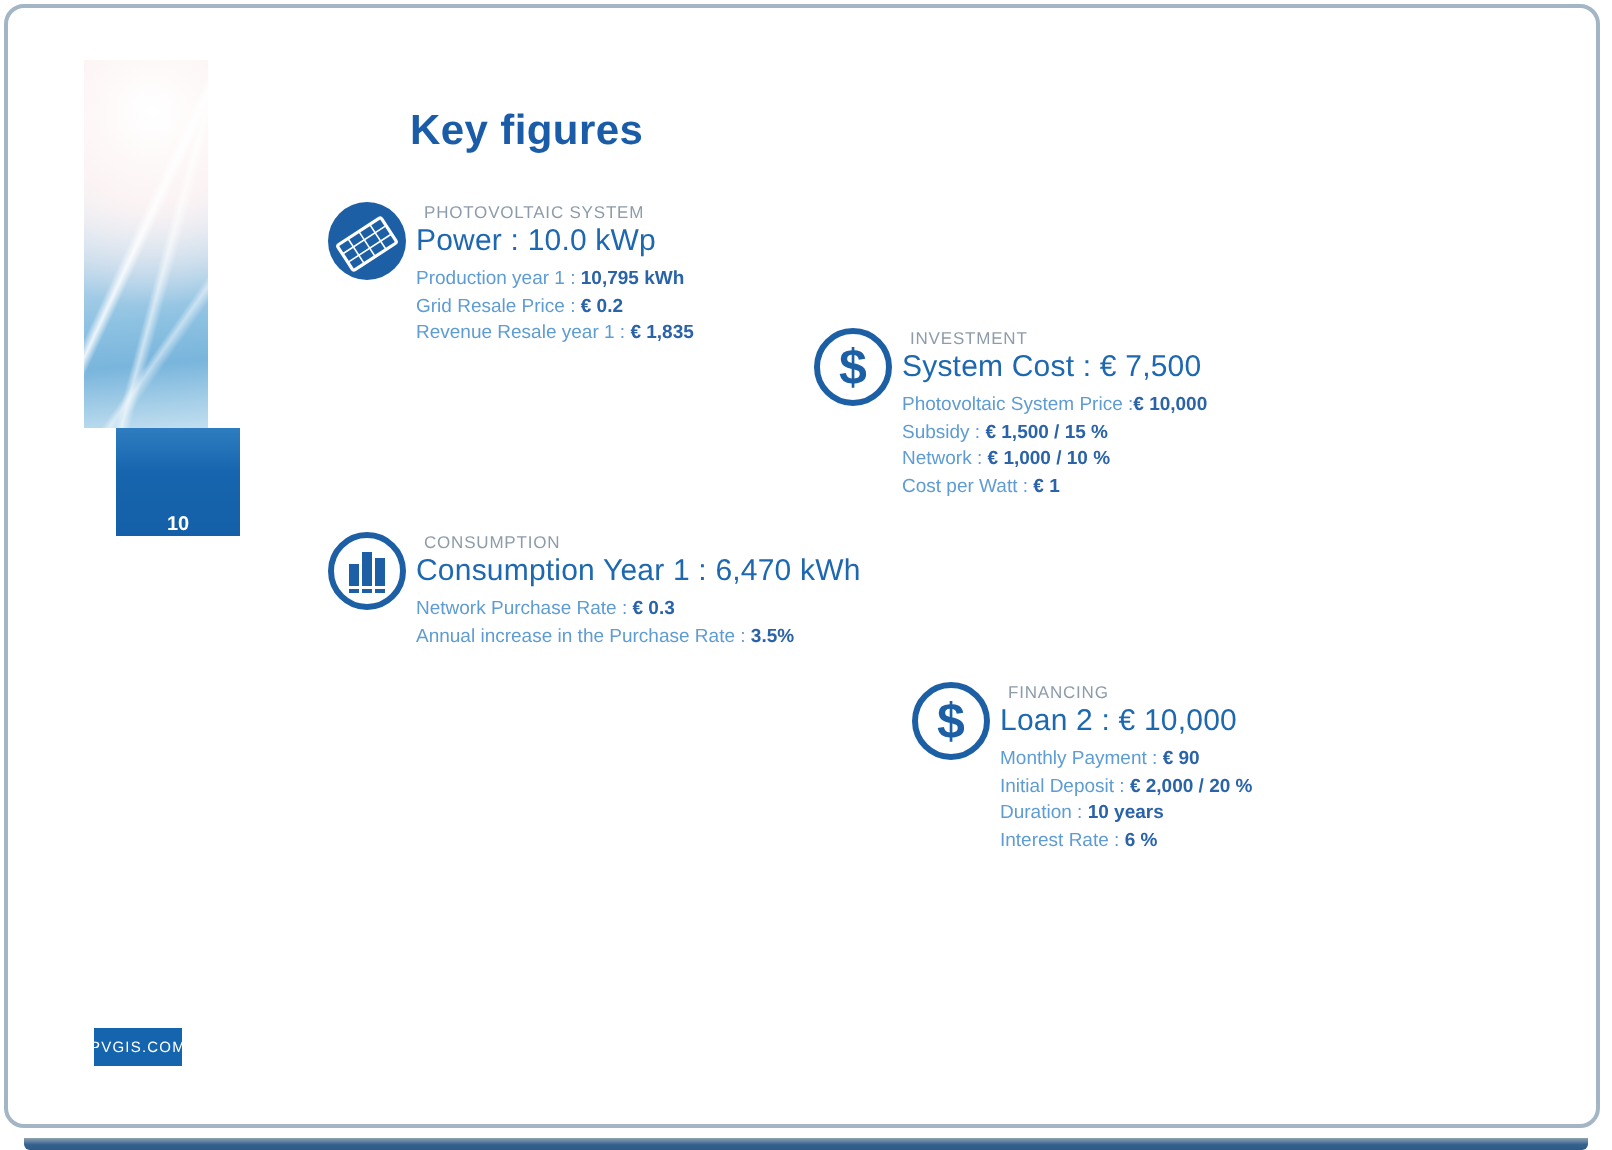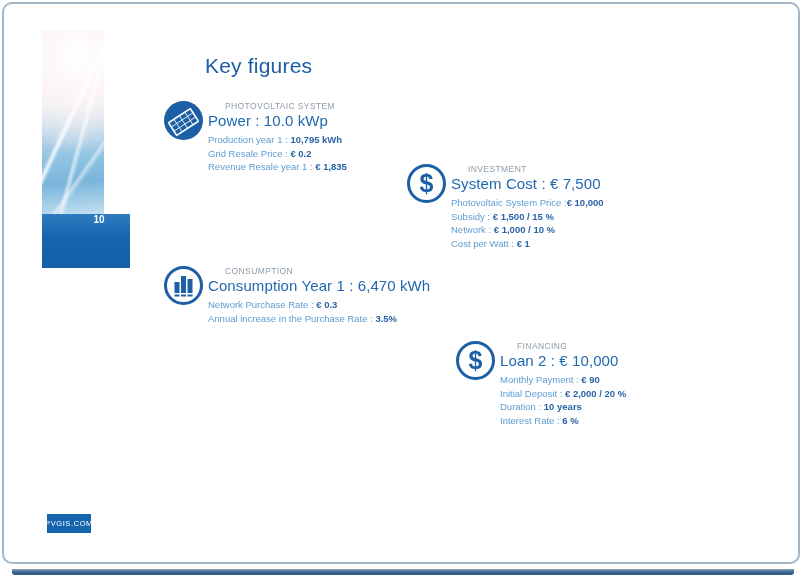--- a/index.html
+++ b/index.html
@@ -24,37 +24,37 @@
   .sidebar-photo{
     position:absolute;left:0;top:0;width:62px;height:184px;
     background-image:
       linear-gradient(115deg, transparent 44%, rgba(255,255,255,.85) 47%, transparent 50%),
       linear-gradient(105deg, transparent 58%, rgba(255,255,255,.6) 61%, transparent 65%),
       linear-gradient(125deg, transparent 72%, rgba(255,255,255,.5) 74%, transparent 77%),
       radial-gradient(circle at 55% 14%, #ffffff 0%, rgba(253,244,244,.95) 28%, rgba(250,240,244,0) 60%),
       linear-gradient(175deg, #f7eff2 0%, #f1f2f6 22%, #dde9f3 38%, #b9d5ea 54%, #8ec2e2 70%, #79b5dc 82%, #a3cde7 92%, #c2dff0 100%);
   }
   .sidebar-block{
-    position:absolute;left:0;top:184px;width:62px;height:54px;
+    position:absolute;left:16px;top:184px;width:62px;height:54px;
     background:linear-gradient(#2f7dc0 0%, #1765ae 40%, #1460a8 100%);
-    display:flex;align-items:flex-start;justify-content:center;padding-left:26px;
+    display:flex;align-items:flex-end;justify-content:center;
   }
   .page-number{color:#ffffff;font-size:10px;font-weight:bold;}
   
   .page-title{
     position:absolute;left:205px;top:40px;
-    font-size:21px;font-weight:normal;color:#1b5ca8;letter-spacing:0.2px;
+    font-size:21px;font-weight:bold;color:#1b5ca8;letter-spacing:0.2px;
   }
   
   .card{position:absolute;display:flex;align-items:flex-start;}
   .card .icon{flex:0 0 41px;width:41px;height:41px;margin-right:4px;}
   .card .icon svg{display:block;width:41px;height:41px;}
   .content{padding-top:0;}
   .caps{
-    font-size:8.5px;color:#8d9caa;letter-spacing:0.4px;margin:1px 0 1px 17px;
+    font-size:8.5px;color:#8d9caa;letter-spacing:0.4px;margin:1px 0 1px 4px;
   }
   .card h2{
     margin:0 0 4px 0;font-size:15px;font-weight:normal;color:#1e68b0;letter-spacing:0.1px;
   }
   .row{font-size:9.5px;line-height:13.5px;white-space:nowrap;}
   .rl{color:#5e9cd3;}
   .rv{color:#2a63a8;font-weight:bold;}
   
   .footer-badge{
     position:absolute;left:47px;top:514px;width:44px;height:19px;

